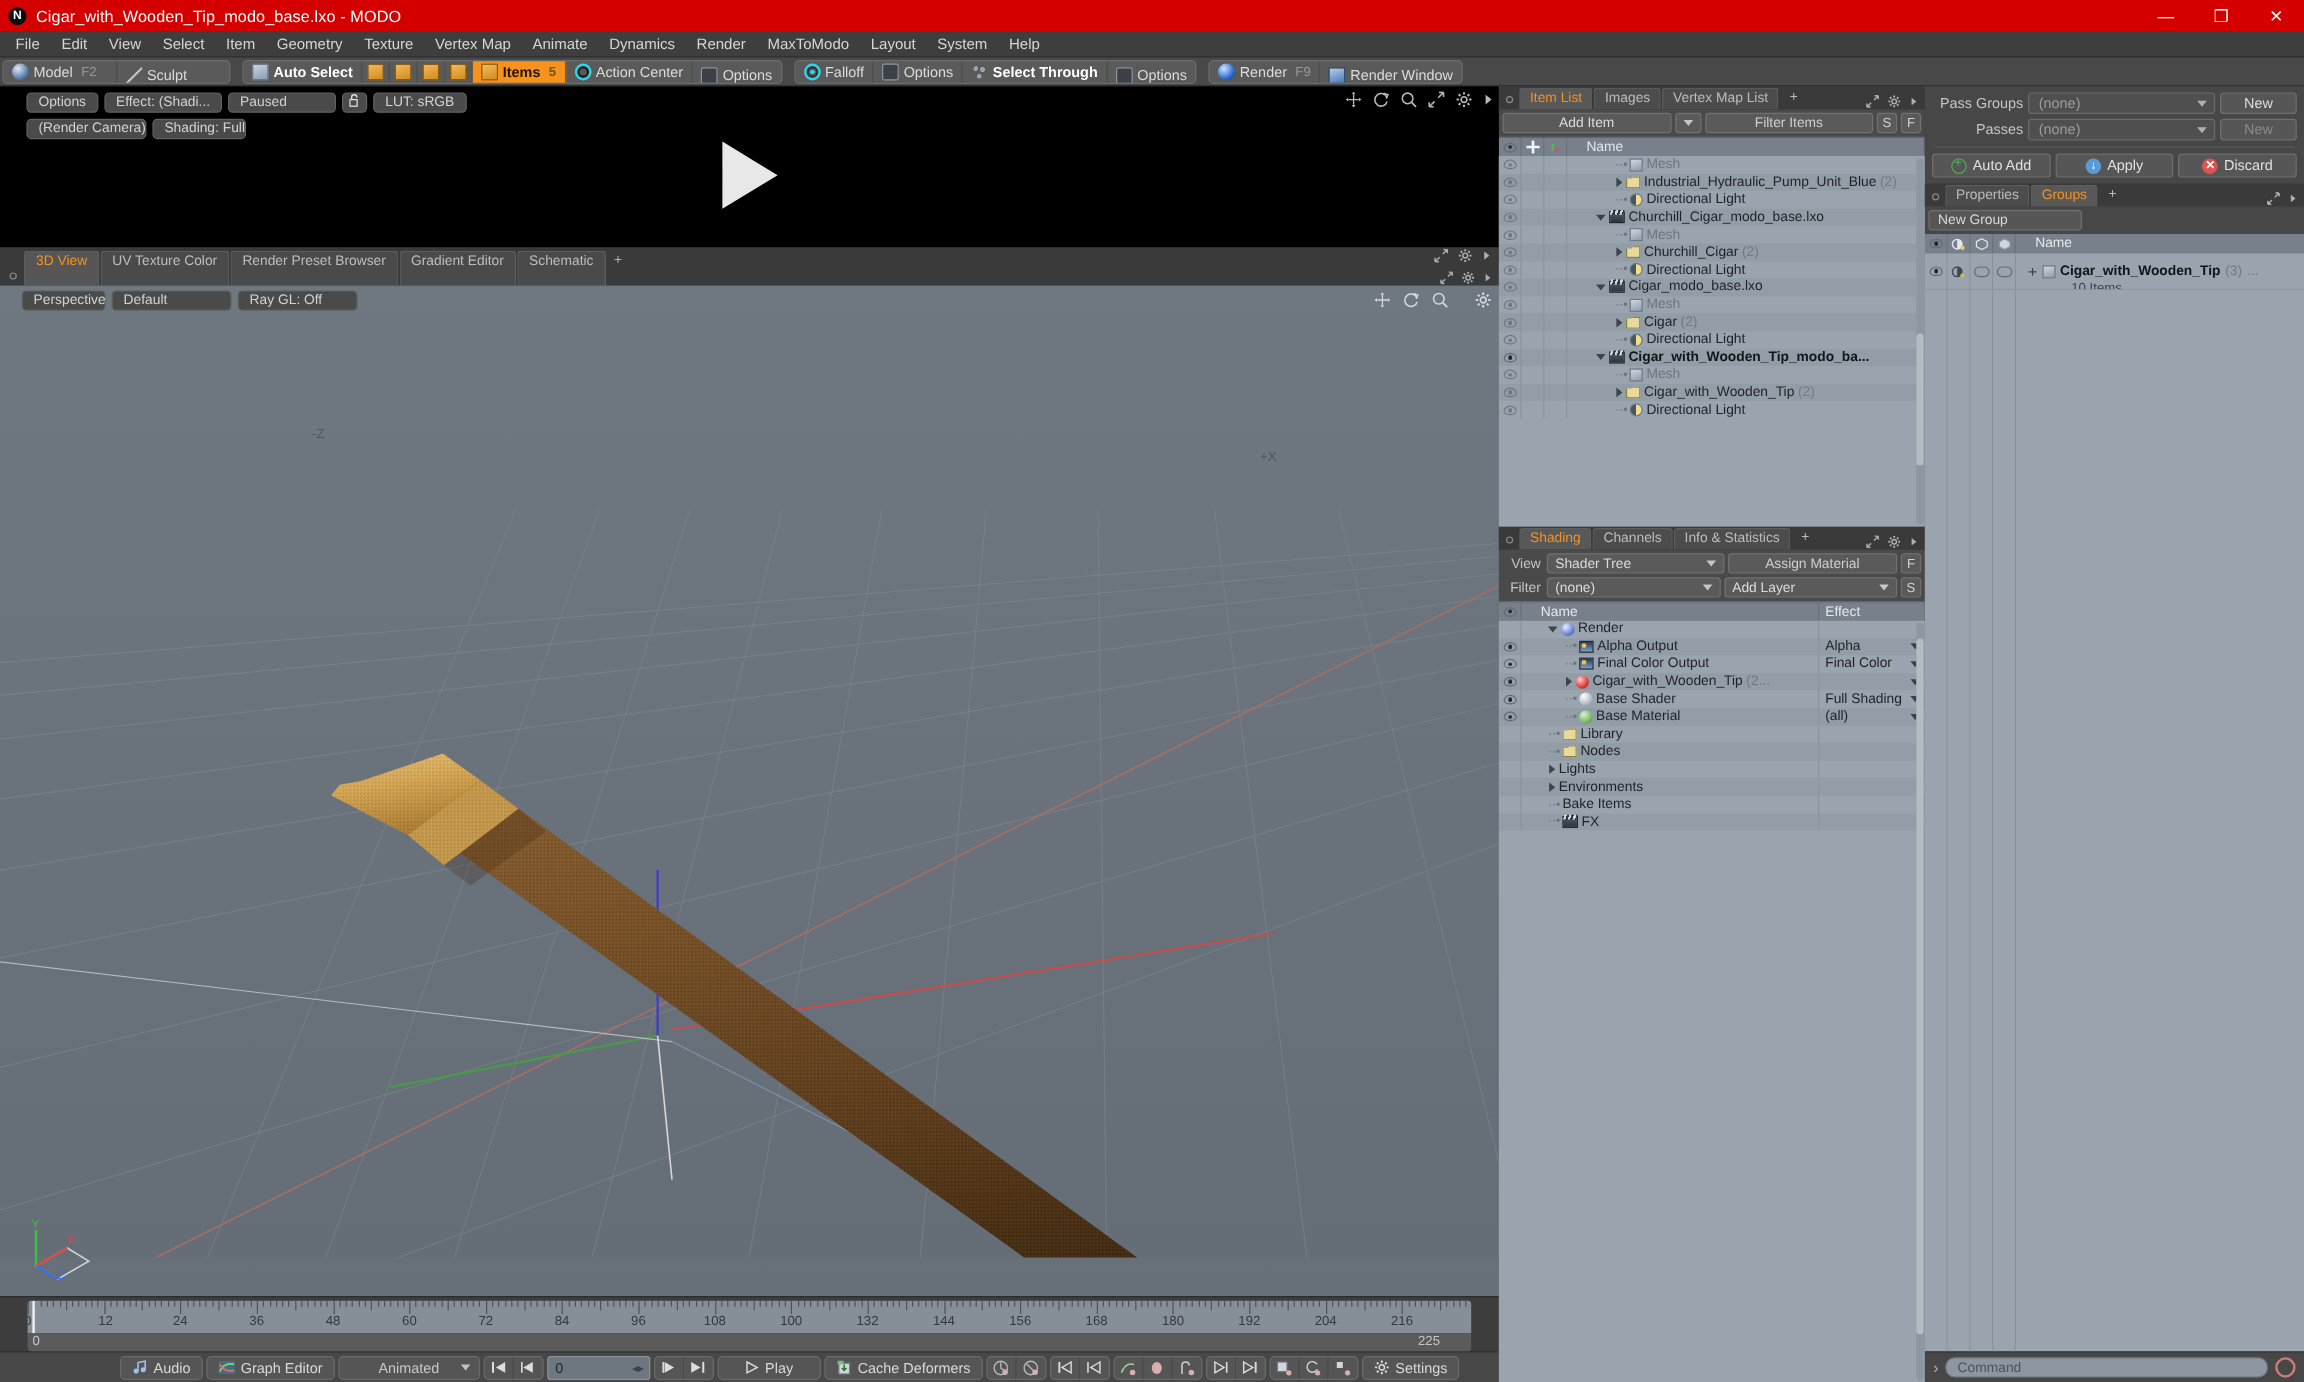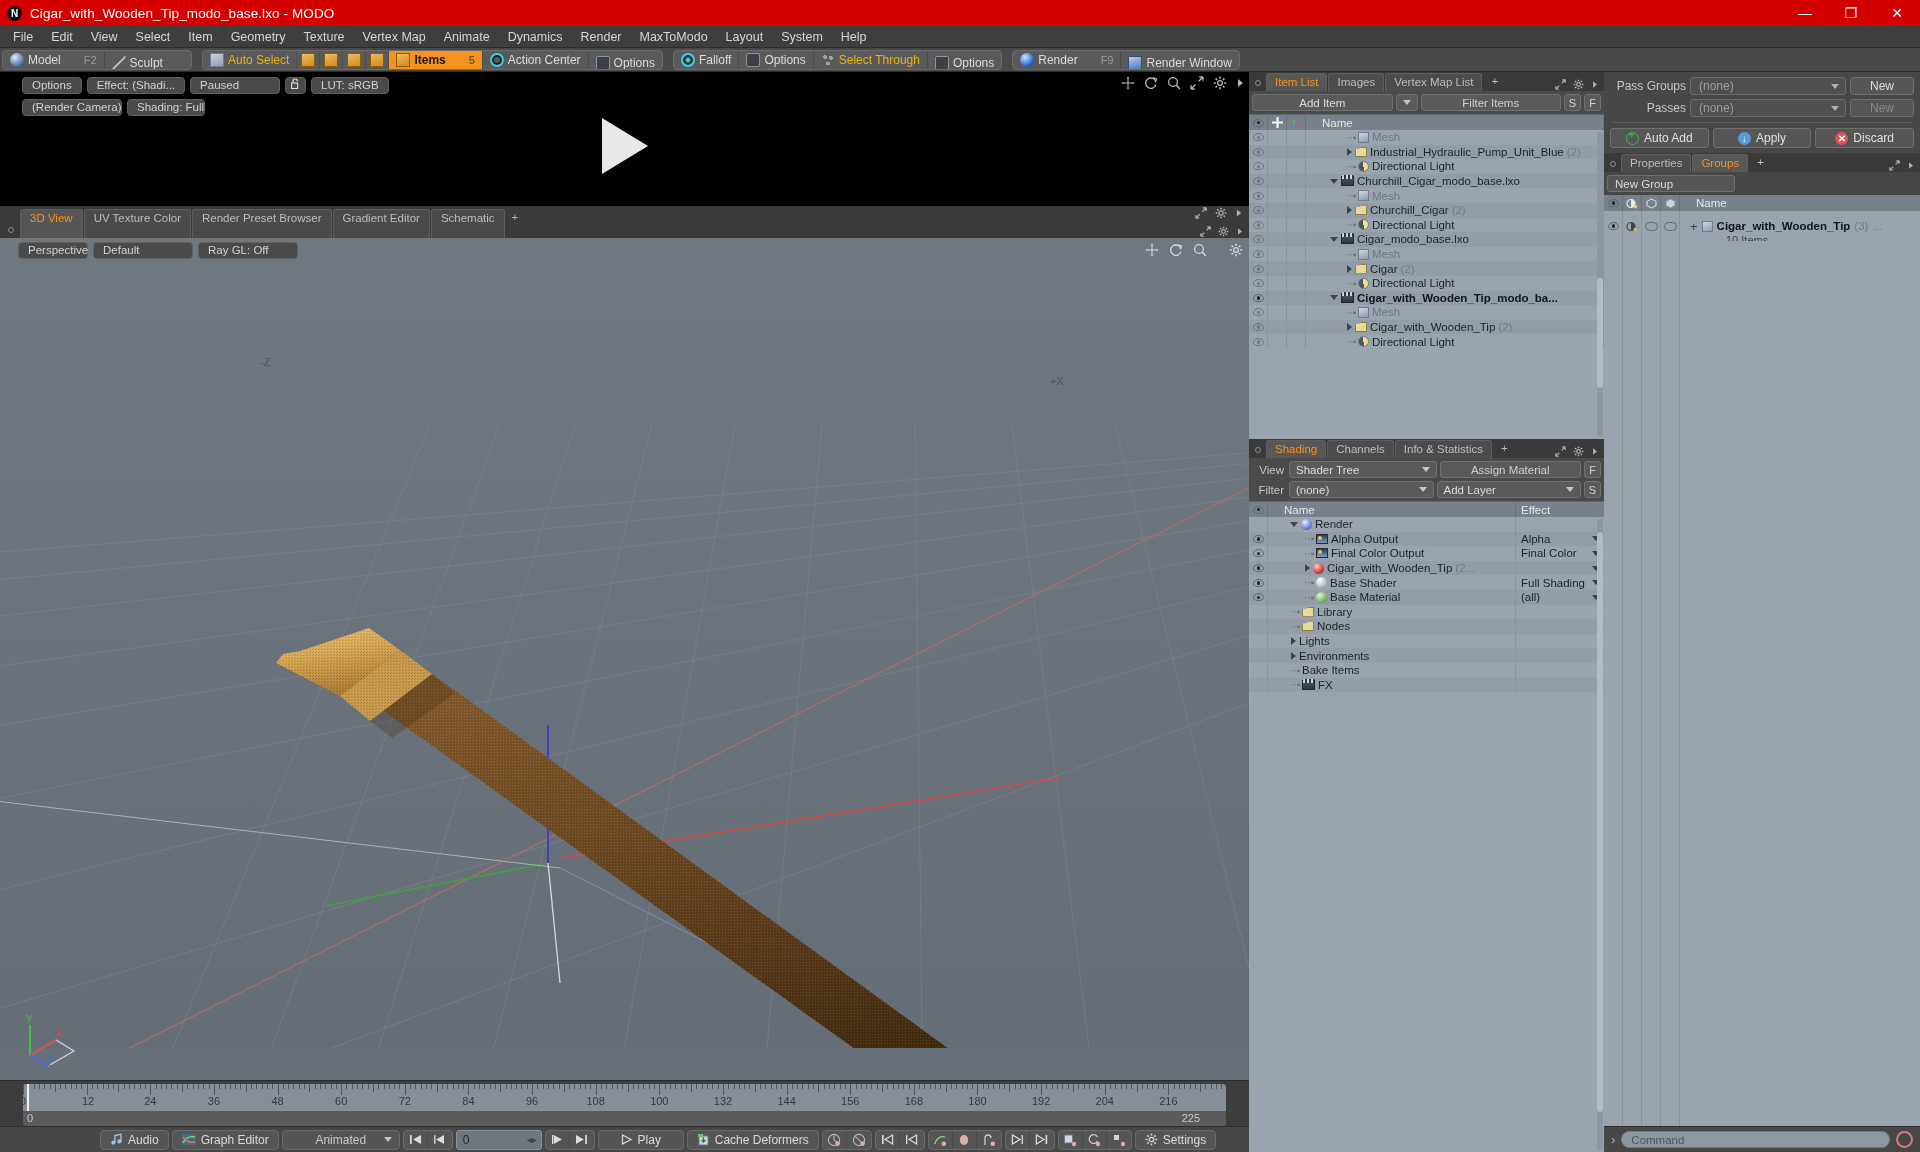--- a/index.html
+++ b/index.html
@@ -20,23 +20,23 @@
   .menubar .mi { padding:0 9px; height:22px; line-height:22px; font-size:12.5px; color:#d6d6d6; }
 
   
   .toolbar { height:24px; background:#494949; display:flex; align-items:center; padding:0 2px; gap:2px;
       border-bottom:1px solid #2e2e2e; }
   .tgroup { display:flex; align-items:center; background:#5a5a5a; border:1px solid #6b6b6b; border-radius:4px;
       height:20px; overflow:hidden; }
   .tbtn { display:flex; align-items:center; gap:4px; padding:0 7px; height:20px; font-size:12px; color:#dcdcdc;
       border-right:1px solid #4d4d4d; white-space:nowrap; }
   .tbtn:last-child { border-right:none;align-items:flex-end; }
-  .tbtn.dim { color:#eab308; }
+  .tbtn.dim { color:#ffffff;font-weight:bold; }
   .tbtn.on { background:#f5931e; color:#241400; font-weight:bold; }
-  .tbtn .hk { color:#999; font-size:11px; margin-left:19px; }
+  .tbtn .hk { color:#999; font-size:11px; margin-left:3px; }
   .tbtn.on .hk { color:#7a5310; }
   .ic { width:14px; height:14px; flex:0 0 14px; display:inline-block; }
   .sep { width:6px; }
 
   
   .ic-sphere { border-radius:50%; background:radial-gradient(circle at 35% 30%, #dfe8f5, #5d7fae 60%, #26384f); }
   .ic-pen { background:linear-gradient(135deg,#eee 45%,#999 55%); transform:rotate(0deg); clip-path:polygon(0 100%,20% 78%,100% 0,100% 18%,22% 96%); }
   .ic-cube { background:linear-gradient(160deg,#c9d3e0,#8c9cb1); border:1px solid #6d7c8e; }
   .ic-cube-o { background:linear-gradient(160deg,#f2b95c,#d28b1d); border:1px solid #8a5c10; }
   .ic-target { border-radius:50%; border:2px solid #2fd3e8; box-shadow:inset 0 0 0 2px #1e1e1e; }

